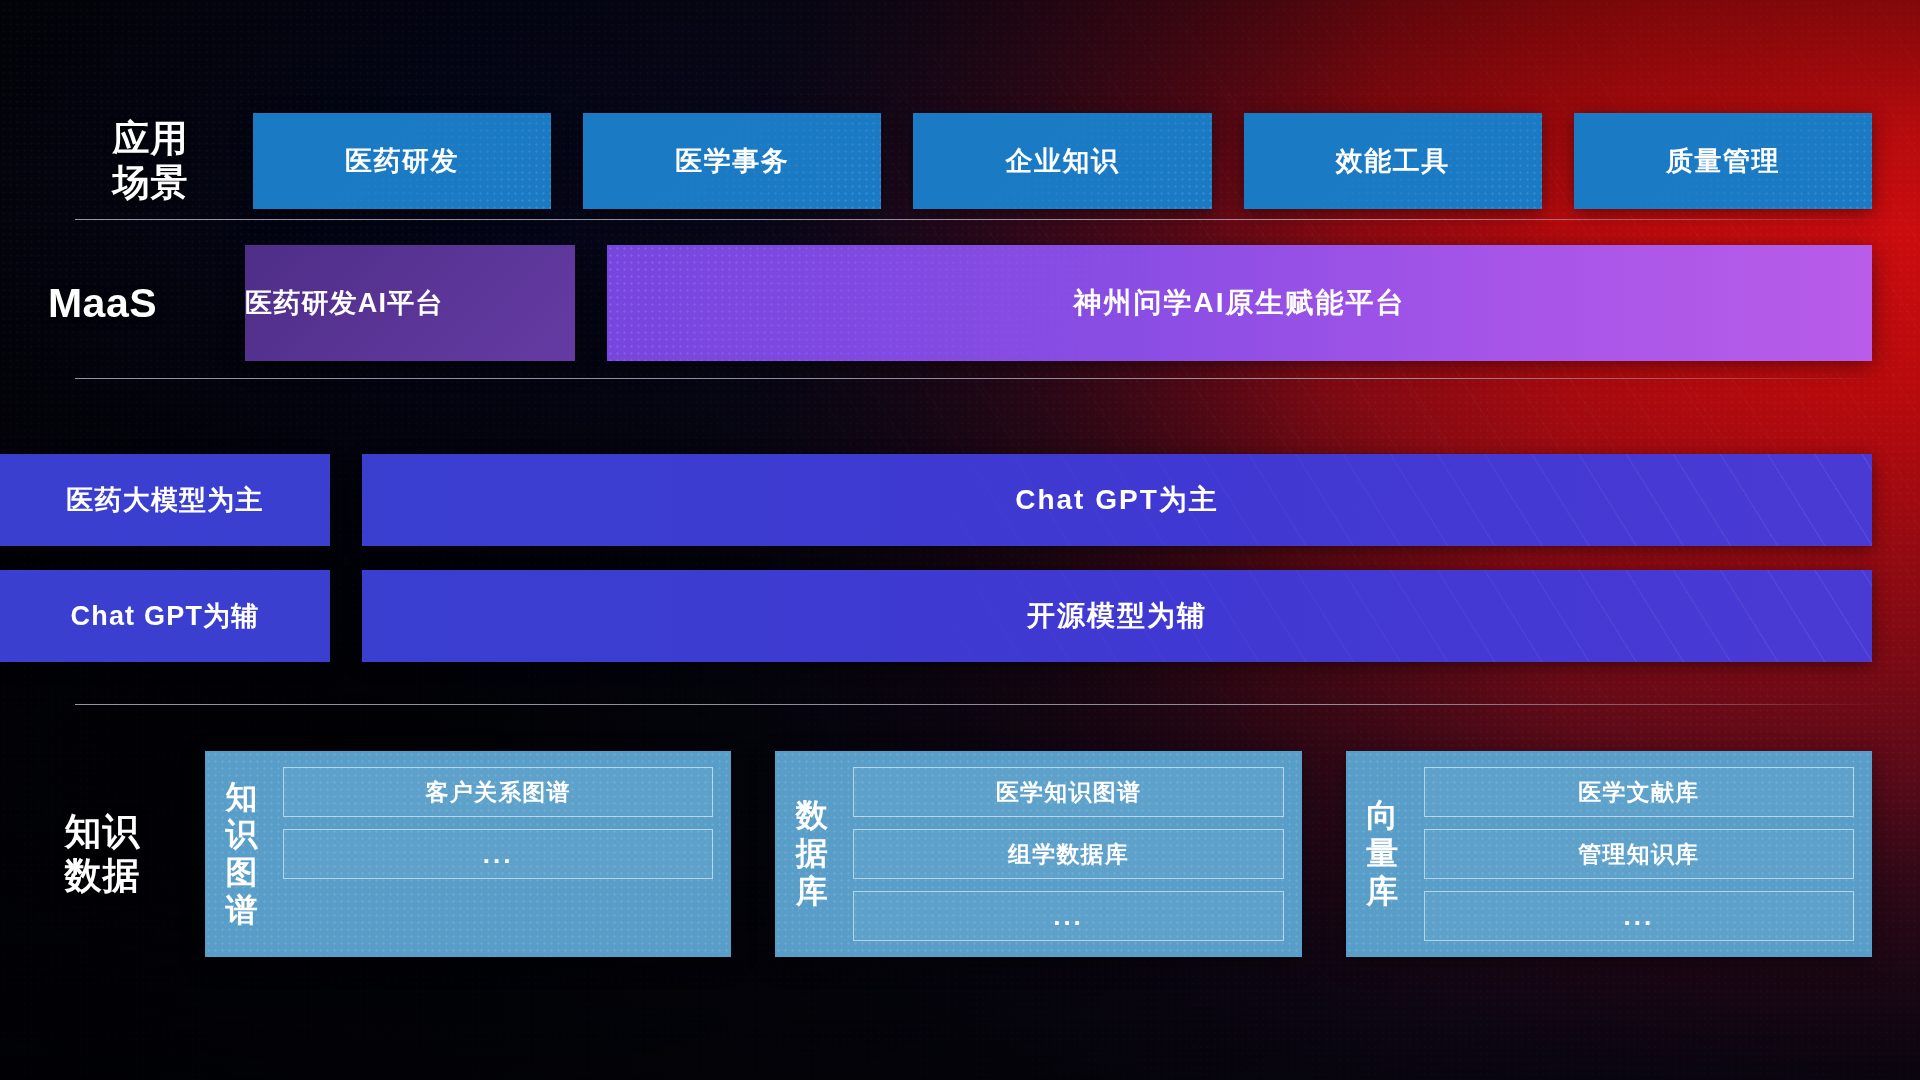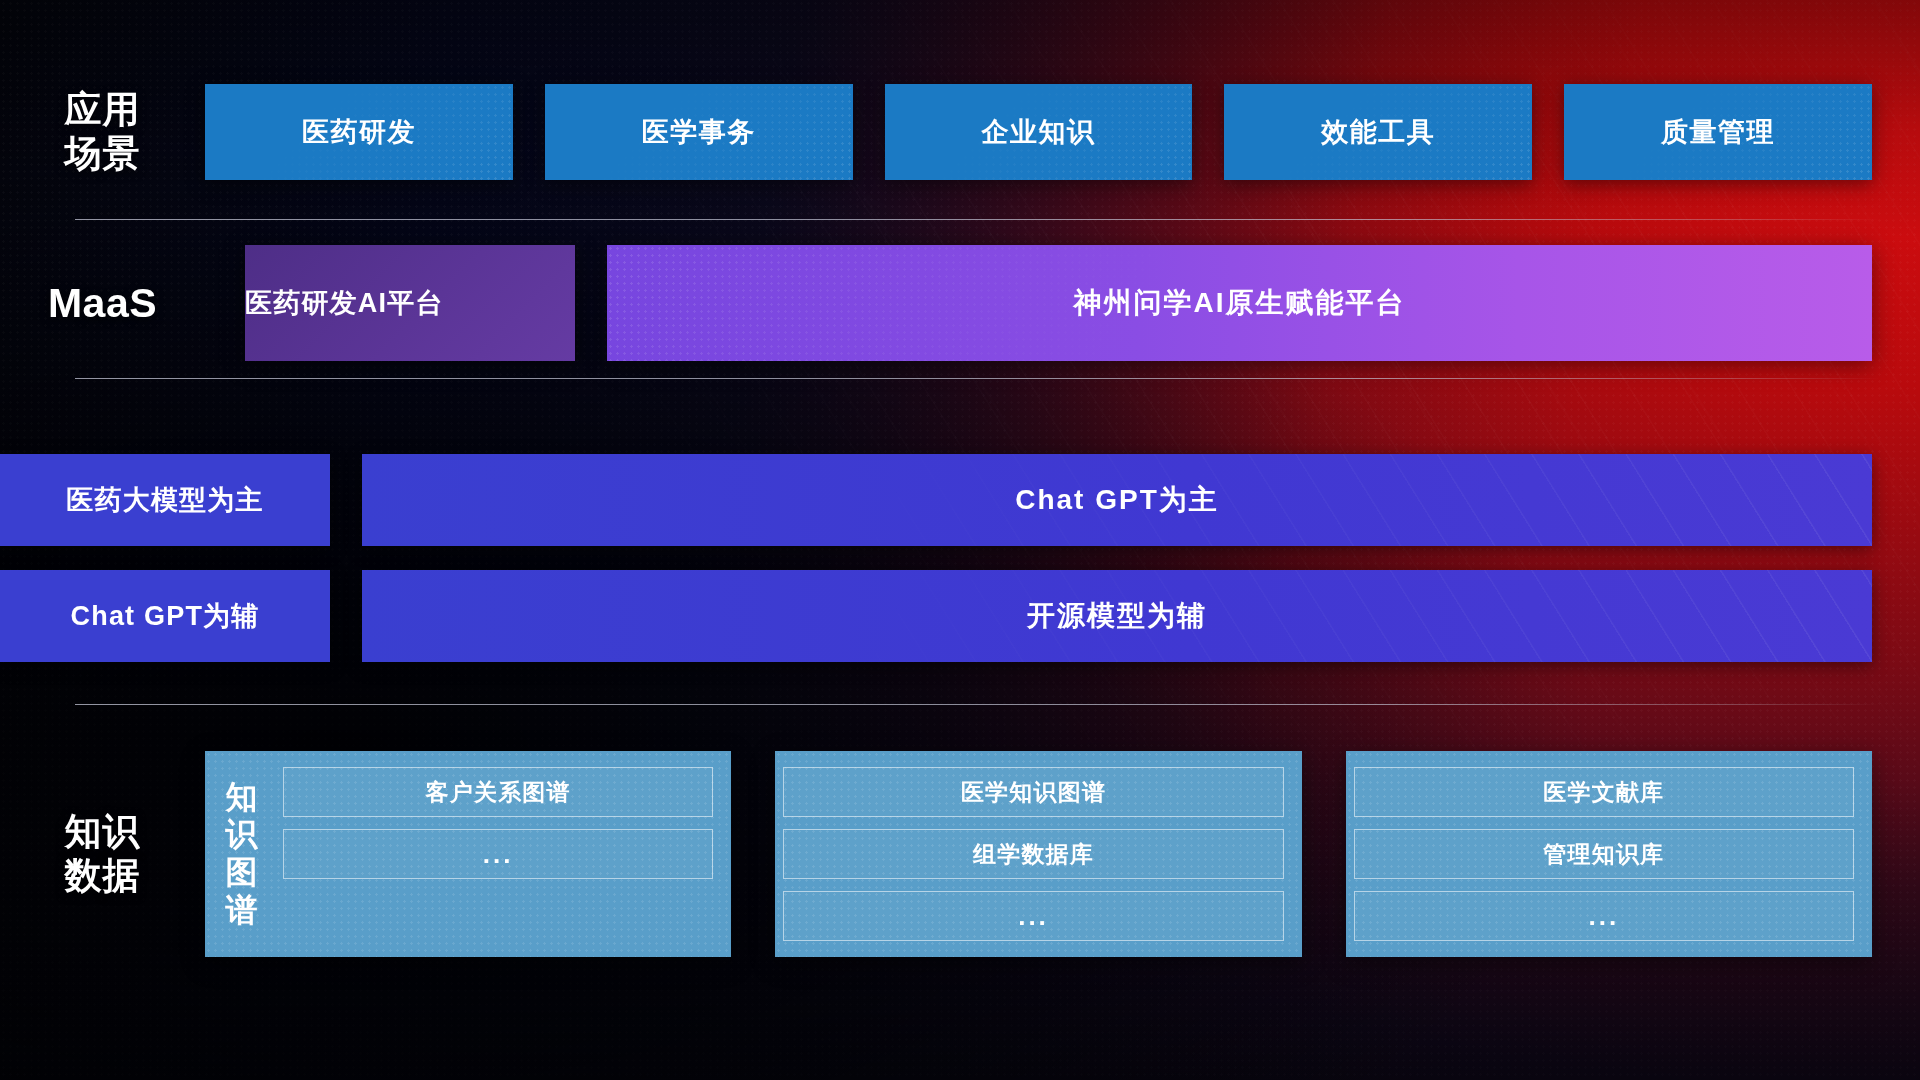--- a/index.html
+++ b/index.html
@@ -89,21 +89,21 @@
 
   .divider {
     position: absolute;
     left: 75px;
     right: 40px;
     height: 1px;
     background: linear-gradient(90deg, rgba(196,198,214,0.75) 0%, rgba(196,198,214,0.68) 72%, rgba(196,198,214,0.30) 92%, rgba(196,198,214,0) 100%);
   }
 
   
-  #row-apps { top: 59px; height: 145px; }
+  #row-apps { top: 88px; height: 145px; margin-left: 48px; }
   .apps { display: flex; gap: 32px; width: 100%; }
   .app-card {
     flex: 1 1 0;
     height: 96px;
     background: #1b7ac4;
     display: flex;
     align-items: center;
     justify-content: center;
     color: #fff;
     font-size: 27px;
@@ -355,34 +355,36 @@
               <div class="kd-item">
                   <span>客户关系图谱</span>
                 </div>
               <div class="kd-item ellipsis">
                   <span>...</span>
                 </div>
             </div>
           </div>
 
           <div class="kd-panel">
+            <div class="kd-title">数据库</div>
             <div class="kd-items">
               <div class="kd-item">
                   <span>医学知识图谱</span>
                 </div>
               <div class="kd-item">
                   <span>组学数据库</span>
                 </div>
               <div class="kd-item ellipsis">
                   <span>...</span>
                 </div>
             </div>
           </div>
 
           <div class="kd-panel">
+            <div class="kd-title">向量库</div>
             <div class="kd-items">
               <div class="kd-item">
                   <span>医学文献库</span>
                 </div>
               <div class="kd-item">
                   <span>管理知识库</span>
                 </div>
               <div class="kd-item ellipsis">
                   <span>...</span>
                 </div>

